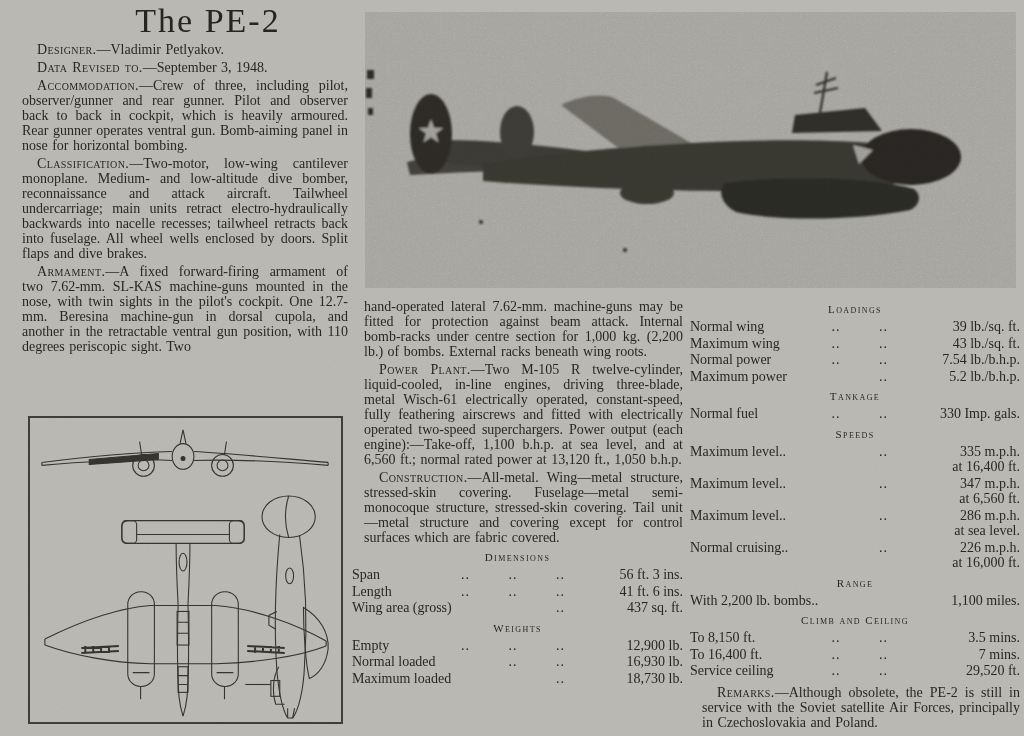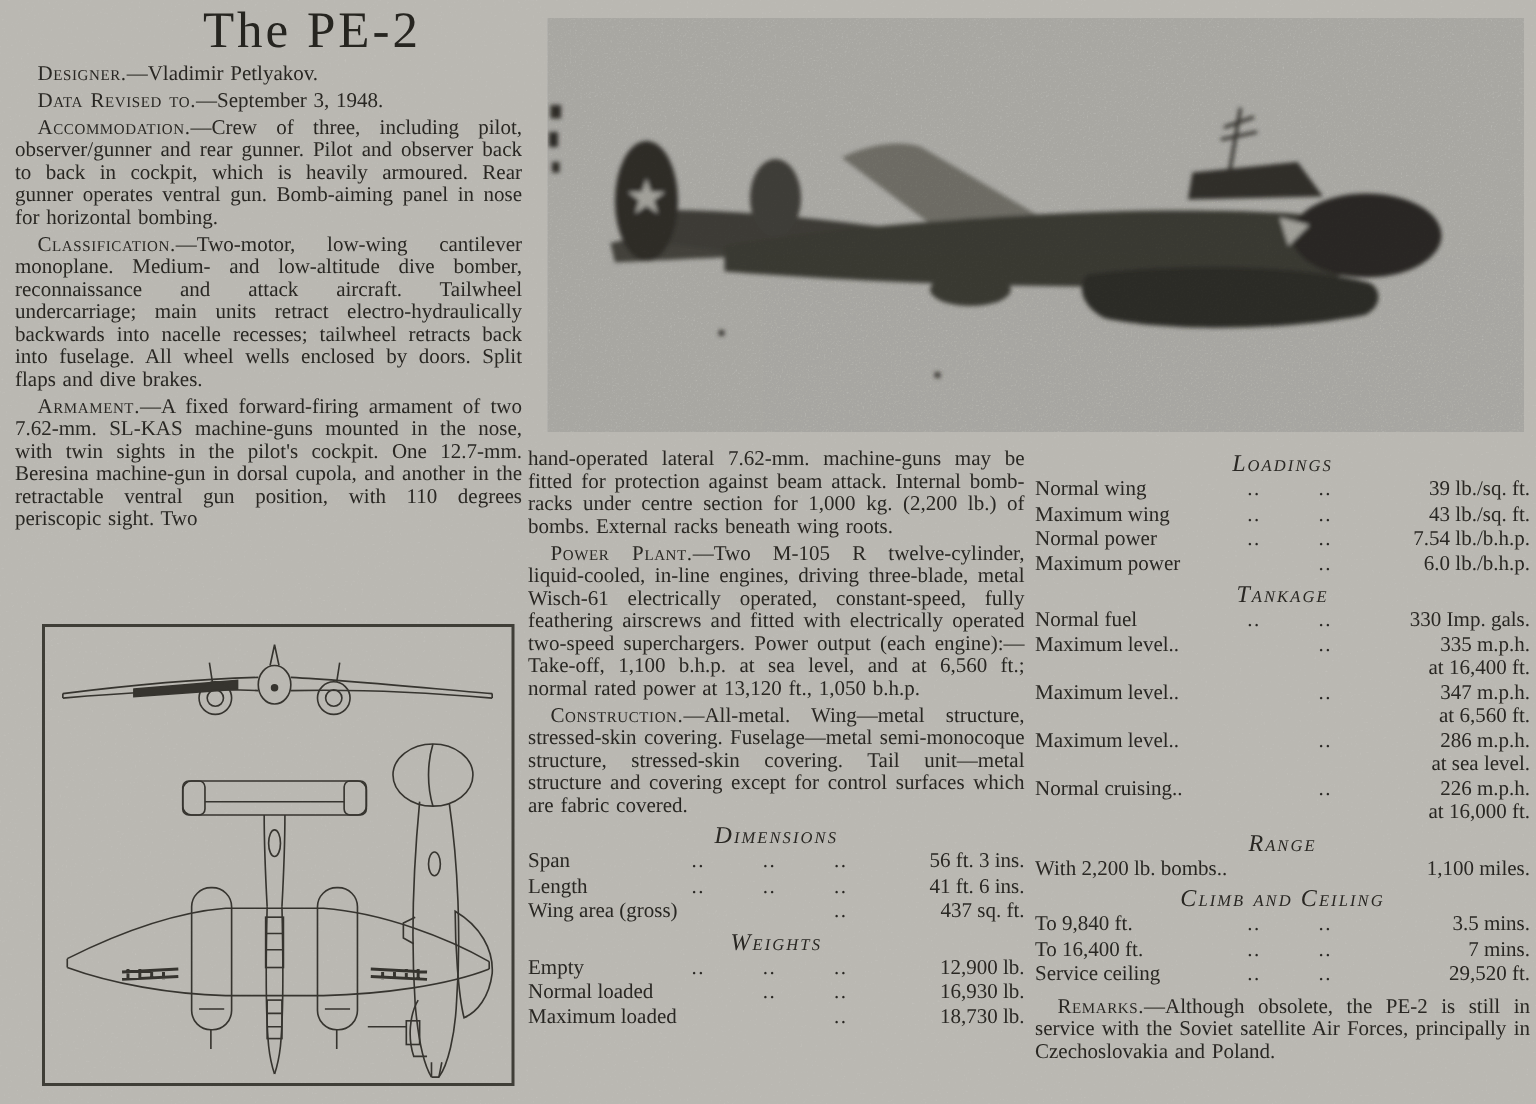--- a/index.html
+++ b/index.html
@@ -11,26 +11,26 @@
   }
   .grain-overlay{position:absolute;left:0;top:0;width:1024px;height:736px;opacity:.07;pointer-events:none;z-index:9;}
   .col{position:absolute;}
   .col.left{left:10px;top:6px;width:338px;}
   .col.mid{left:352px;top:299px;width:331px;}
   .col.right{left:690px;top:297px;width:330px;}
   h1.title{
     font-size:34px;font-weight:normal;line-height:30px;margin:0 0 6px 0;
     text-align:center;padding-left:58px;letter-spacing:2px;color:#2a2823;
   }
-  p.para{margin:0 0 3px 0;text-align:justify;text-indent:15px;word-spacing:1px;}
+  p.para{margin:0 0 3px 12px;text-align:justify;text-indent:15px;word-spacing:1px;}
   p.para.noindent{text-indent:0;}
   .lead{font-variant:small-caps;letter-spacing:.4px;}
   h2.sec{
-    font-size:16px;font-weight:normal;font-variant:small-caps;letter-spacing:1.4px;
-    text-align:center;margin:5px 0 2px 0;font-style:italic;
+    font-size:11px;font-weight:normal;font-variant:small-caps;letter-spacing:1.4px;
+    text-align:center;margin:5px 0 2px 0;
   }
   .spec-row{display:flex;align-items:flex-start;line-height:15.5px;margin:0 0 1px 0;text-align:right;}
   .spec-label{white-space:nowrap;}
   .spec-dots{flex:1;overflow:hidden;white-space:nowrap;word-spacing:34px;padding-left:9px;letter-spacing:1px;}
   .mid .spec-value{width:118px;flex:none;}
   .right .spec-value{width:132px;flex:none;}
   .spec-sub{display:block;padding-left:15px;}
   figure{margin:0;}
   .photo{
     position:absolute;left:365px;top:12px;width:651px;height:276px;
@@ -252,34 +252,35 @@
 
       <div class="spec-row">
         <span class="spec-label">Normal power</span>
         <span class="spec-dots">.. ..</span>
         <span class="spec-value"><span>7.54 lb./b.h.p.</span></span>
       </div>
 
       <div class="spec-row">
         <span class="spec-label">Maximum power</span>
         <span class="spec-dots">..</span>
-        <span class="spec-value"><span>6.0 lb./b.h.p.</span></span>
+        <span class="spec-value"><span>5.2 lb./b.h.p.</span></span>
       </div>
     </div>
 
   <h2 class="sec">Tankage</h2>
   <div>
 
       <div class="spec-row">
         <span class="spec-label">Normal fuel</span>
         <span class="spec-dots">.. ..</span>
         <span class="spec-value"><span>330 Imp. gals.</span></span>
       </div>
     </div>
 
+  <h2 class="sec">Speeds</h2>
   <div>
 
       <div class="spec-row">
         <span class="spec-label">Maximum level..</span>
         <span class="spec-dots">..</span>
         <span class="spec-value"><span>335 m.p.h.</span><span class="spec-sub">at 16,400 ft.</span></span>
       </div>
 
       <div class="spec-row">
         <span class="spec-label">Maximum level..</span>
@@ -307,21 +308,21 @@
         <span class="spec-label">With 2,200 lb. bombs..</span>
         <span class="spec-dots"></span>
         <span class="spec-value"><span>1,100 miles.</span></span>
       </div>
     </div>
 
   <h2 class="sec">Climb and Ceiling</h2>
   <div>
 
       <div class="spec-row">
-        <span class="spec-label">To 9,840 ft.</span>
+        <span class="spec-label">To 8,150 ft.</span>
         <span class="spec-dots">.. ..</span>
         <span class="spec-value"><span>3.5 mins.</span></span>
       </div>
 
       <div class="spec-row">
         <span class="spec-label">To 16,400 ft.</span>
         <span class="spec-dots">.. ..</span>
         <span class="spec-value"><span>7 mins.</span></span>
       </div>
 

